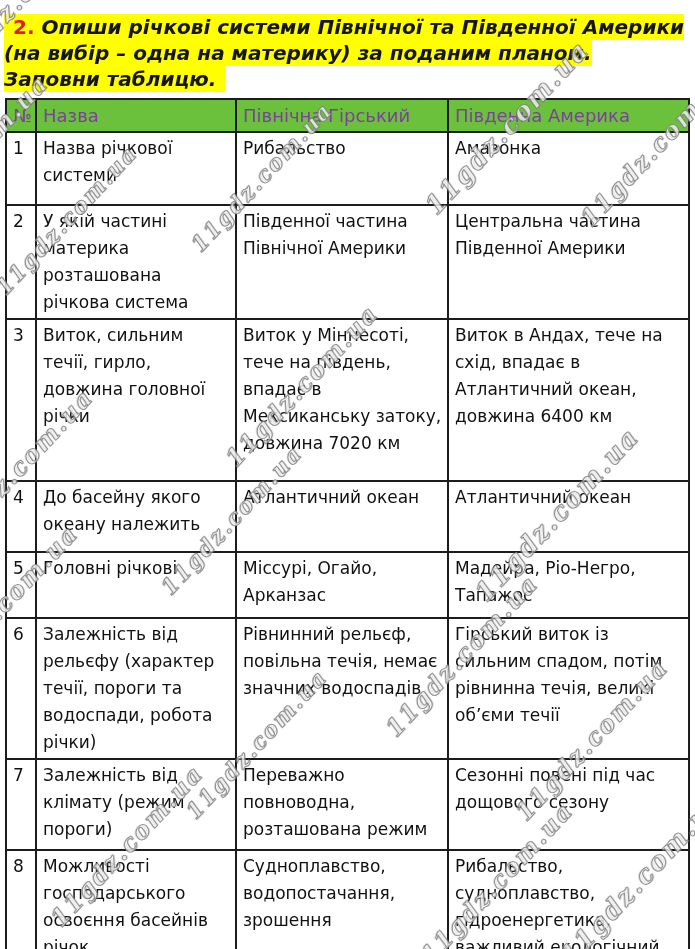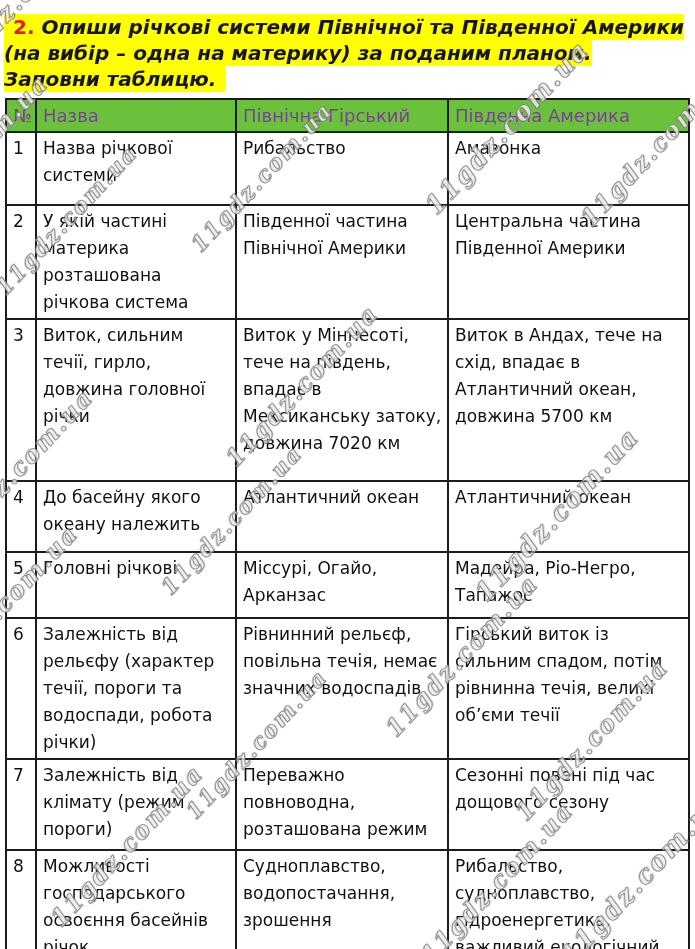--- a/index.html
+++ b/index.html
@@ -117,21 +117,21 @@
       <tr class="r2">
         <td>2</td>
         <td>У якій частині материка розташована річкова система</td>
         <td>Південної частина Північної Америки</td>
         <td>Центральна частина Південної Америки</td>
       </tr>
       <tr class="r3">
         <td>3</td>
         <td>Виток, сильним течії, гирло, довжина головної річки</td>
         <td>Виток у Міннесоті, тече на південь, впадає в Мексиканську затоку, довжина 7020 км</td>
-        <td>Виток в Андах, тече на схід, впадає в Атлантичний океан, довжина 5700 км</td>
+        <td>Виток в Андах, тече на схід, впадає в Атлантичний океан, довжина 6400 км</td>
       </tr>
       <tr class="r4">
         <td>4</td>
         <td>До басейну якого океану належить</td>
         <td>Атлантичний океан</td>
         <td>Атлантичний океан</td>
       </tr>
       <tr class="r5">
         <td>5</td>
         <td>Головні річкові</td>

